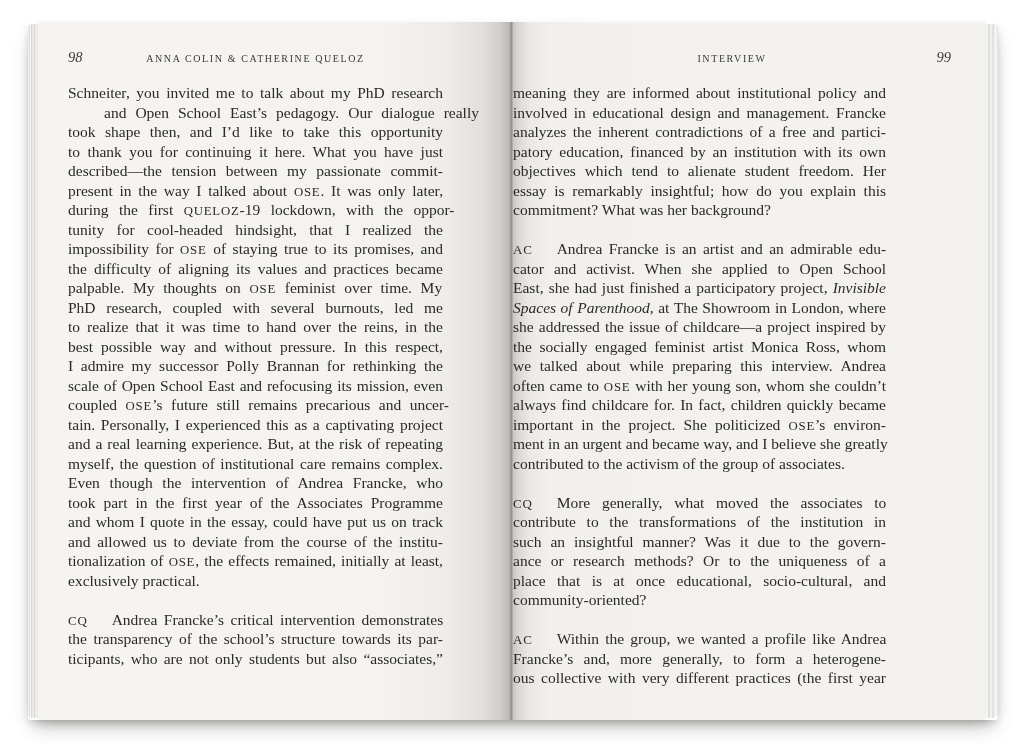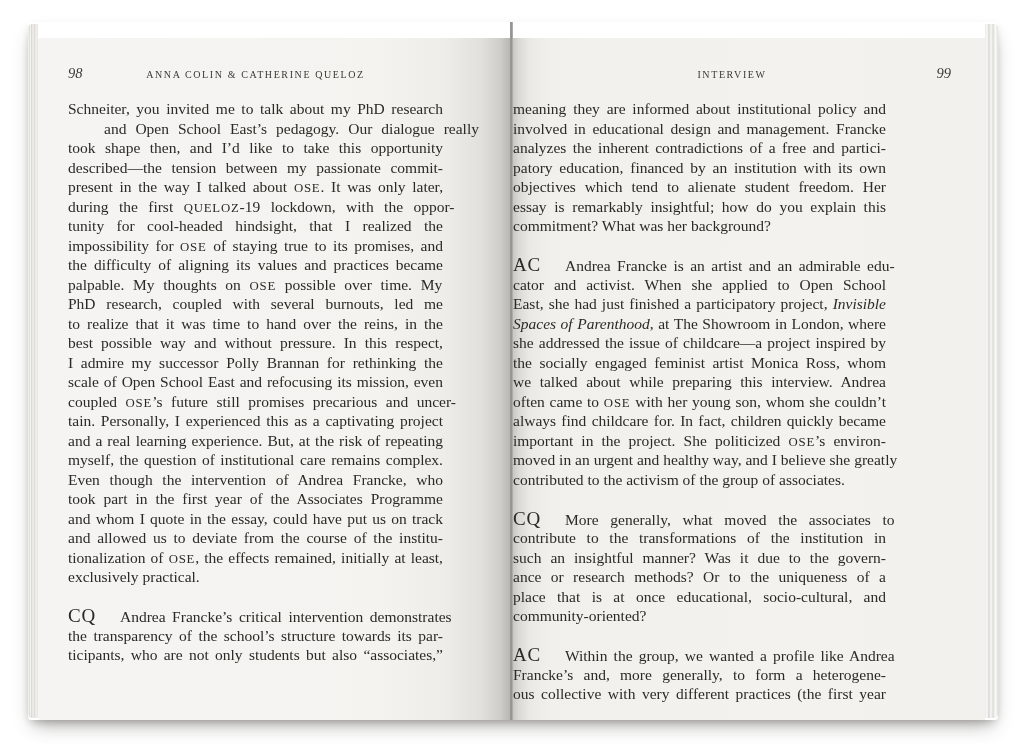--- a/index.html
+++ b/index.html
@@ -15,21 +15,21 @@
   }
   .stack{position:absolute;top:2px;bottom:2px;}
   .stack-left{
     left:0;width:10px;border-radius:4px 0 0 4px;
     background:linear-gradient(90deg,#fcfcfb 0%,#dad9d6 12%,#f6f6f4 24%,#d7d6d3 36%,#f4f3f1 50%,#dcdbd8 64%,#f2f1ee 80%,#e6e5e2 100%);
   }
   .stack-right{
     left:957px;width:13px;border-radius:0 4px 4px 0;
     background:linear-gradient(90deg,#e8e7e4 0%,#fbfbfa 15%,#d8d7d4 30%,#f8f8f6 46%,#dcdbd8 62%,#fafaf9 80%,#e2e1de 100%);
   }
-  .page{position:absolute;top:16px;bottom:0;width:472px;box-sizing:border-box;padding-top:31px;}
+  .page{position:absolute;top:0;bottom:0;width:472px;box-sizing:border-box;padding-top:31px;}
   .page-left{
     left:10px;border-radius:2px 0 0 2px;
     padding-left:30px;padding-right:67px;
     background:linear-gradient(90deg,#f5f4f2 0%,#f4f3f0 72%,#eeede9 86%,#e2e0dd 94%,#cfcdca 98%,#b8b6b3 100%);
   }
   .gutter{
     position:absolute;left:482px;top:0;bottom:0;width:3px;
     background:linear-gradient(90deg,#a3a19e 0%,#8f8d8a 40%,#bab8b5 100%);
   }
   .page-right{
@@ -43,52 +43,53 @@
     font-size:10px;letter-spacing:1.6px;color:#3a3934;white-space:nowrap;
   }
   .pnum{position:absolute;top:-4px;font-style:italic;font-size:14.5px;color:#3a3934;}
   .pnum-left{left:0;}
   .pnum-right{right:0;}
   .bodytext{margin-top:16px;font-size:15.5px;line-height:19.5px;color:#2b2a25;}
   .para + .para{margin-top:19.5px;}
   .line{height:19.5px;}
   .ln{display:inline-block;white-space:nowrap;}
   .sc{font-size:12.8px;letter-spacing:0.8px;}
-  .lbl{font-size:19px;letter-spacing:0.8px;margin-right:24px;}
+  .lbl{font-size:13px;letter-spacing:0.8px;margin-right:24px;}
   .it{font-style:italic;}
 </style>
 </head>
 <body>
 
 <div class="book">
   <div class="stack stack-left"></div>
 
   <div class="page page-left">
     <div class="pagehead">
       <span class="pnum pnum-left">98</span>
       <span class="ptitle">ANNA COLIN &amp; CATHERINE QUELOZ</span>
     </div>
     <div class="bodytext">
         <div class="para">
           <div class="line"><span class="ln" style="word-spacing: 2.7066px;"><span>Schneiter, you invited me to talk about my PhD research</span></span></div>
           <div class="line"><span class="ln" style="word-spacing: 5.13393px; margin-left: 36px;"><span>and Open School East’s pedagogy. Our dialogue really</span></span></div>
           <div class="line"><span class="ln" style="word-spacing: 5.60243px;"><span>took shape then, and I’d like to take this opportunity</span></span></div>
+          <div class="line"><span class="ln" style="word-spacing: 3.47812px;"><span>to thank you for continuing it here. What you have just</span></span></div>
           <div class="line"><span class="ln" style="word-spacing: 5.69688px;"><span>described—the tension between my passionate commit-</span></span></div>
           <div class="line"><span class="ln" style="word-spacing: 2.81392px;"><span>present in the way I talked about </span><span class="sc">OSE</span><span>. It was only later,</span></span></div>
           <div class="line"><span class="ln" style="word-spacing: 6.54241px;"><span>during the first </span><span class="sc">QUELOZ</span><span>-19 lockdown, with the oppor-</span></span></div>
           <div class="line"><span class="ln" style="word-spacing: 8.56027px;"><span>tunity for cool-headed hindsight, that I realized the</span></span></div>
           <div class="line"><span class="ln" style="word-spacing: 2.64236px;"><span>impossibility for </span><span class="sc">OSE</span><span> of staying true to its promises, and</span></span></div>
           <div class="line"><span class="ln" style="word-spacing: 3.11523px;"><span>the difficulty of aligning its values and practices became</span></span></div>
-          <div class="line"><span class="ln" style="word-spacing: 4.80859px;"><span>palpable. My thoughts on </span><span class="sc">OSE</span><span> possible over time. My</span></span></div>
+          <div class="line"><span class="ln" style="word-spacing: 4.80859px;"><span>palpable. My thoughts on </span><span class="sc">OSE</span><span> feminist over time. My</span></span></div>
           <div class="line"><span class="ln" style="word-spacing: 6.89955px;"><span>PhD research, coupled with several burnouts, led me</span></span></div>
           <div class="line"><span class="ln" style="word-spacing: 3.16406px;"><span>to realize that it was time to hand over the reins, in the</span></span></div>
           <div class="line"><span class="ln" style="word-spacing: 4.25781px;"><span>best possible way and without pressure. In this respect,</span></span></div>
           <div class="line"><span class="ln" style="word-spacing: 3.82812px;"><span>I admire my successor Polly Brannan for rethinking the</span></span></div>
           <div class="line"><span class="ln" style="word-spacing: 1.01042px;"><span>scale of Open School East and refocusing its mission, even</span></span></div>
-          <div class="line"><span class="ln" style="word-spacing: 4.62277px;"><span>coupled </span><span class="sc">OSE</span><span>’s future still promises precarious and uncer-</span></span></div>
+          <div class="line"><span class="ln" style="word-spacing: 4.62277px;"><span>coupled </span><span class="sc">OSE</span><span>’s future still remains precarious and uncer-</span></span></div>
           <div class="line"><span class="ln" style="word-spacing: 1.80664px;"><span>tain. Personally, I experienced this as a captivating project</span></span></div>
           <div class="line"><span class="ln" style="word-spacing: 1.17656px;"><span>and a real learning experience. But, at the risk of repeating</span></span></div>
           <div class="line"><span class="ln" style="word-spacing: 1.60938px;"><span>myself, the question of institutional care remains complex.</span></span></div>
           <div class="line"><span class="ln" style="word-spacing: 5.85268px;"><span>Even though the intervention of Andrea Francke, who</span></span></div>
           <div class="line"><span class="ln" style="word-spacing: 4.02604px;"><span>took part in the first year of the Associates Programme</span></span></div>
           <div class="line"><span class="ln" style="word-spacing: 1.38021px;"><span>and whom I quote in the essay, could have put us on track</span></span></div>
           <div class="line"><span class="ln" style="word-spacing: 2.89219px;"><span>and allowed us to deviate from the course of the institu-</span></span></div>
           <div class="line"><span class="ln" style="word-spacing: 1.24609px;"><span>tionalization of </span><span class="sc">OSE</span><span>, the effects remained, initially at least,</span></span></div>
           <div class="line lastline"><span class="ln" style="word-spacing: 0px;"><span>exclusively practical.</span></span></div>
         </div>
@@ -121,21 +122,21 @@
           <div class="line"><span class="ln" style="word-spacing: 2.57227px;"><span class="lbl">AC</span><span>Andrea Francke is an artist and an admirable edu-</span></span></div>
           <div class="line"><span class="ln" style="word-spacing: 6.03711px;"><span>cator and activist. When she applied to Open School</span></span></div>
           <div class="line"><span class="ln" style="word-spacing: 1.21289px;"><span>East, she had just finished a participatory project, </span><span class="it">Invisible</span></span></div>
           <div class="line"><span class="ln" style="word-spacing: 0.667969px;"><span class="it">Spaces of Parenthood</span><span>, at The Showroom in London, where</span></span></div>
           <div class="line"><span class="ln" style="word-spacing: 1.21484px;"><span>she addressed the issue of childcare—a project inspired by</span></span></div>
           <div class="line"><span class="ln" style="word-spacing: 3.59598px;"><span>the socially engaged feminist artist Monica Ross, whom</span></span></div>
           <div class="line"><span class="ln" style="word-spacing: 4.72991px;"><span>we talked about while preparing this interview. Andrea</span></span></div>
           <div class="line"><span class="ln" style="word-spacing: 0.876563px;"><span>often came to </span><span class="sc">OSE</span><span> with her young son, whom she couldn’t</span></span></div>
           <div class="line"><span class="ln" style="word-spacing: 1.43555px;"><span>always find childcare for. In fact, children quickly became</span></span></div>
           <div class="line"><span class="ln" style="word-spacing: 4.22768px;"><span>important in the project. She politicized </span><span class="sc">OSE</span><span>’s environ-</span></span></div>
-          <div class="line"><span class="ln" style="word-spacing: 0.0625px;"><span>moved in an urgent and healthy way, and I believe she greatly</span></span></div>
+          <div class="line"><span class="ln" style="word-spacing: 0.0625px;"><span>ment in an urgent and became way, and I believe she greatly</span></span></div>
           <div class="line lastline"><span class="ln" style="word-spacing: 0px;"><span>contributed to the activism of the group of associates.</span></span></div>
         </div>
         <div class="para">
           <div class="line"><span class="ln" style="word-spacing: 7.82812px;"><span class="lbl">CQ</span><span>More generally, what moved the associates to</span></span></div>
           <div class="line"><span class="ln" style="word-spacing: 6.85491px;"><span>contribute to the transformations of the institution in</span></span></div>
           <div class="line"><span class="ln" style="word-spacing: 5.12153px;"><span>such an insightful manner? Was it due to the govern-</span></span></div>
           <div class="line"><span class="ln" style="word-spacing: 5.52951px;"><span>ance or research methods? Or to the uniqueness of a</span></span></div>
           <div class="line"><span class="ln" style="word-spacing: 7.47991px;"><span>place that is at once educational, socio-cultural, and</span></span></div>
           <div class="line lastline"><span class="ln" style="word-spacing: 0px;"><span>community-oriented?</span></span></div>
         </div>

